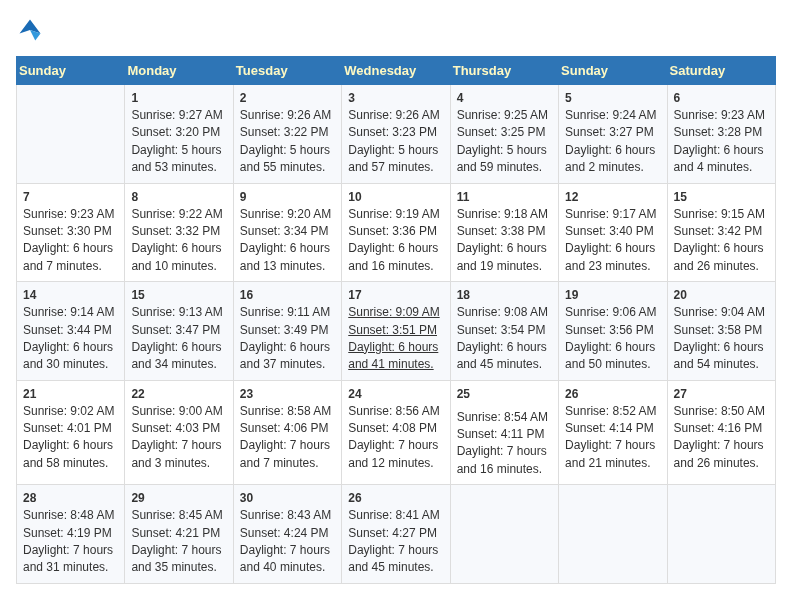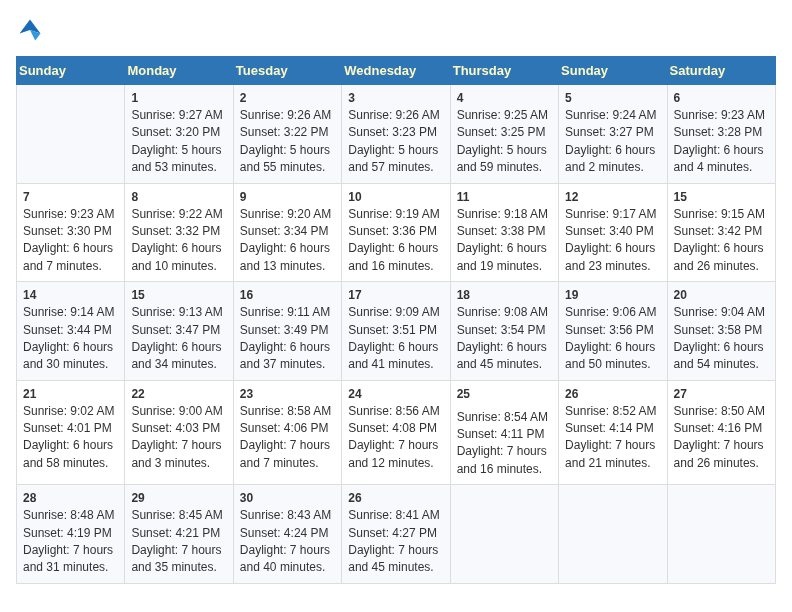--- a/index.html
+++ b/index.html
@@ -230,21 +230,21 @@
         </td>
         <td>
           <span class="day-num">16</span>
           <div class="day-info" style="white-space: pre-line;">Sunrise: 9:11 AM
 Sunset: 3:49 PM
 Daylight: 6 hours
 and 37 minutes.</div>
         </td>
         <td>
           <span class="day-num">17</span>
-          <div class="day-info" style="white-space: pre-line;">Sunrise: 9:09 AM
+          <div class="day-info" style="white-space: pre-line; text-decoration: underline;">Sunrise: 9:09 AM
 Sunset: 3:51 PM
 Daylight: 6 hours
 and 41 minutes.</div>
         </td>
         <td>
           <span class="day-num">18</span>
           <div class="day-info" style="white-space: pre-line;">Sunrise: 9:08 AM
 Sunset: 3:54 PM
 Daylight: 6 hours
 and 45 minutes.</div>

